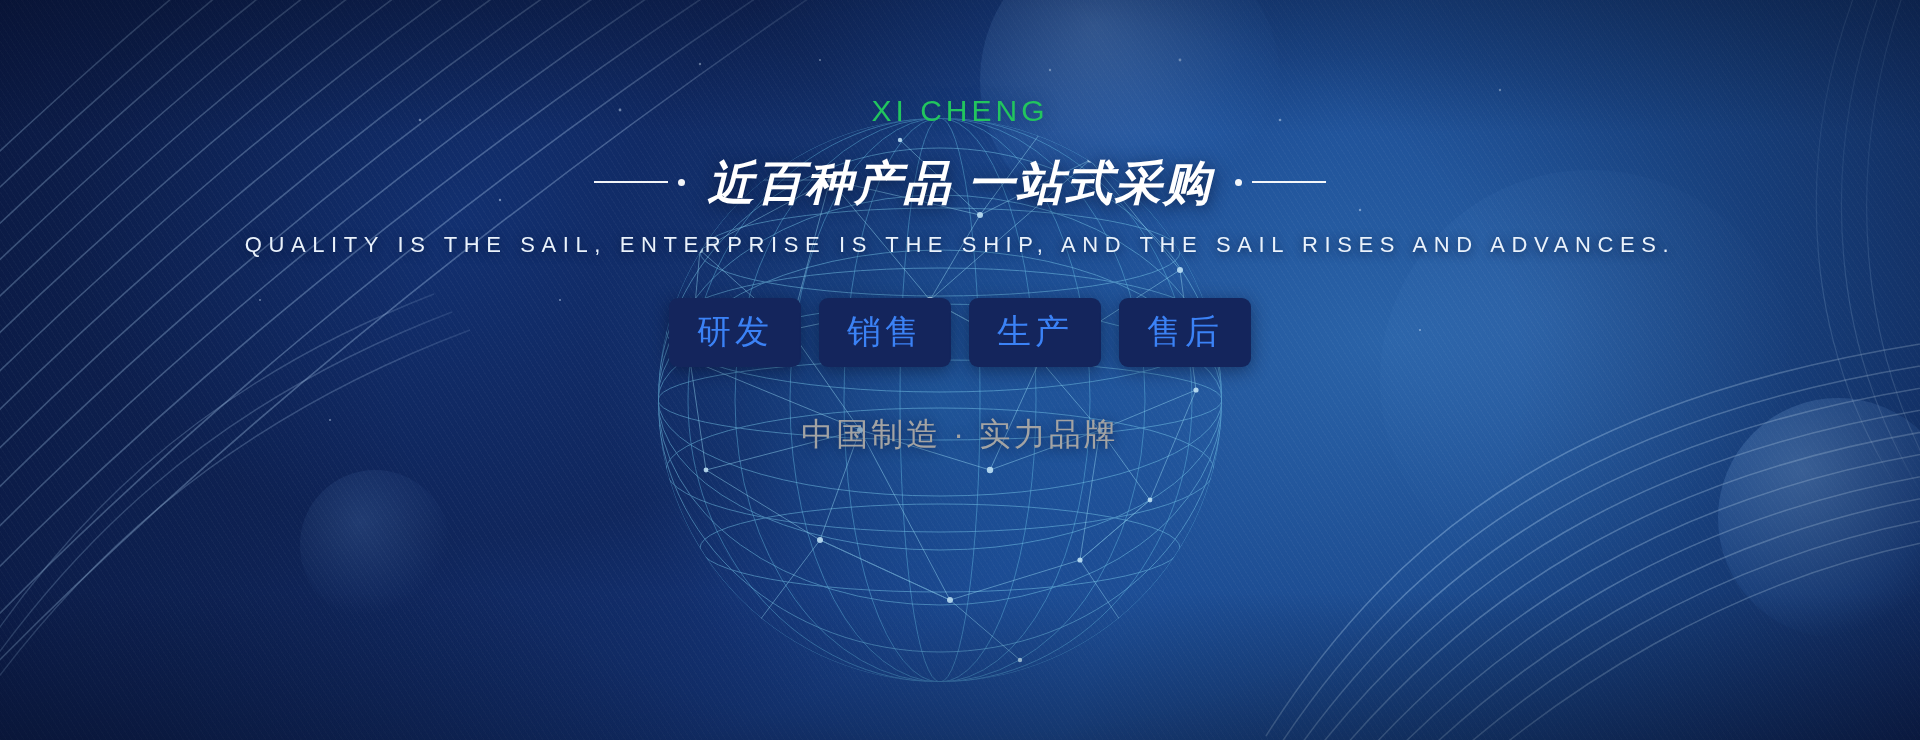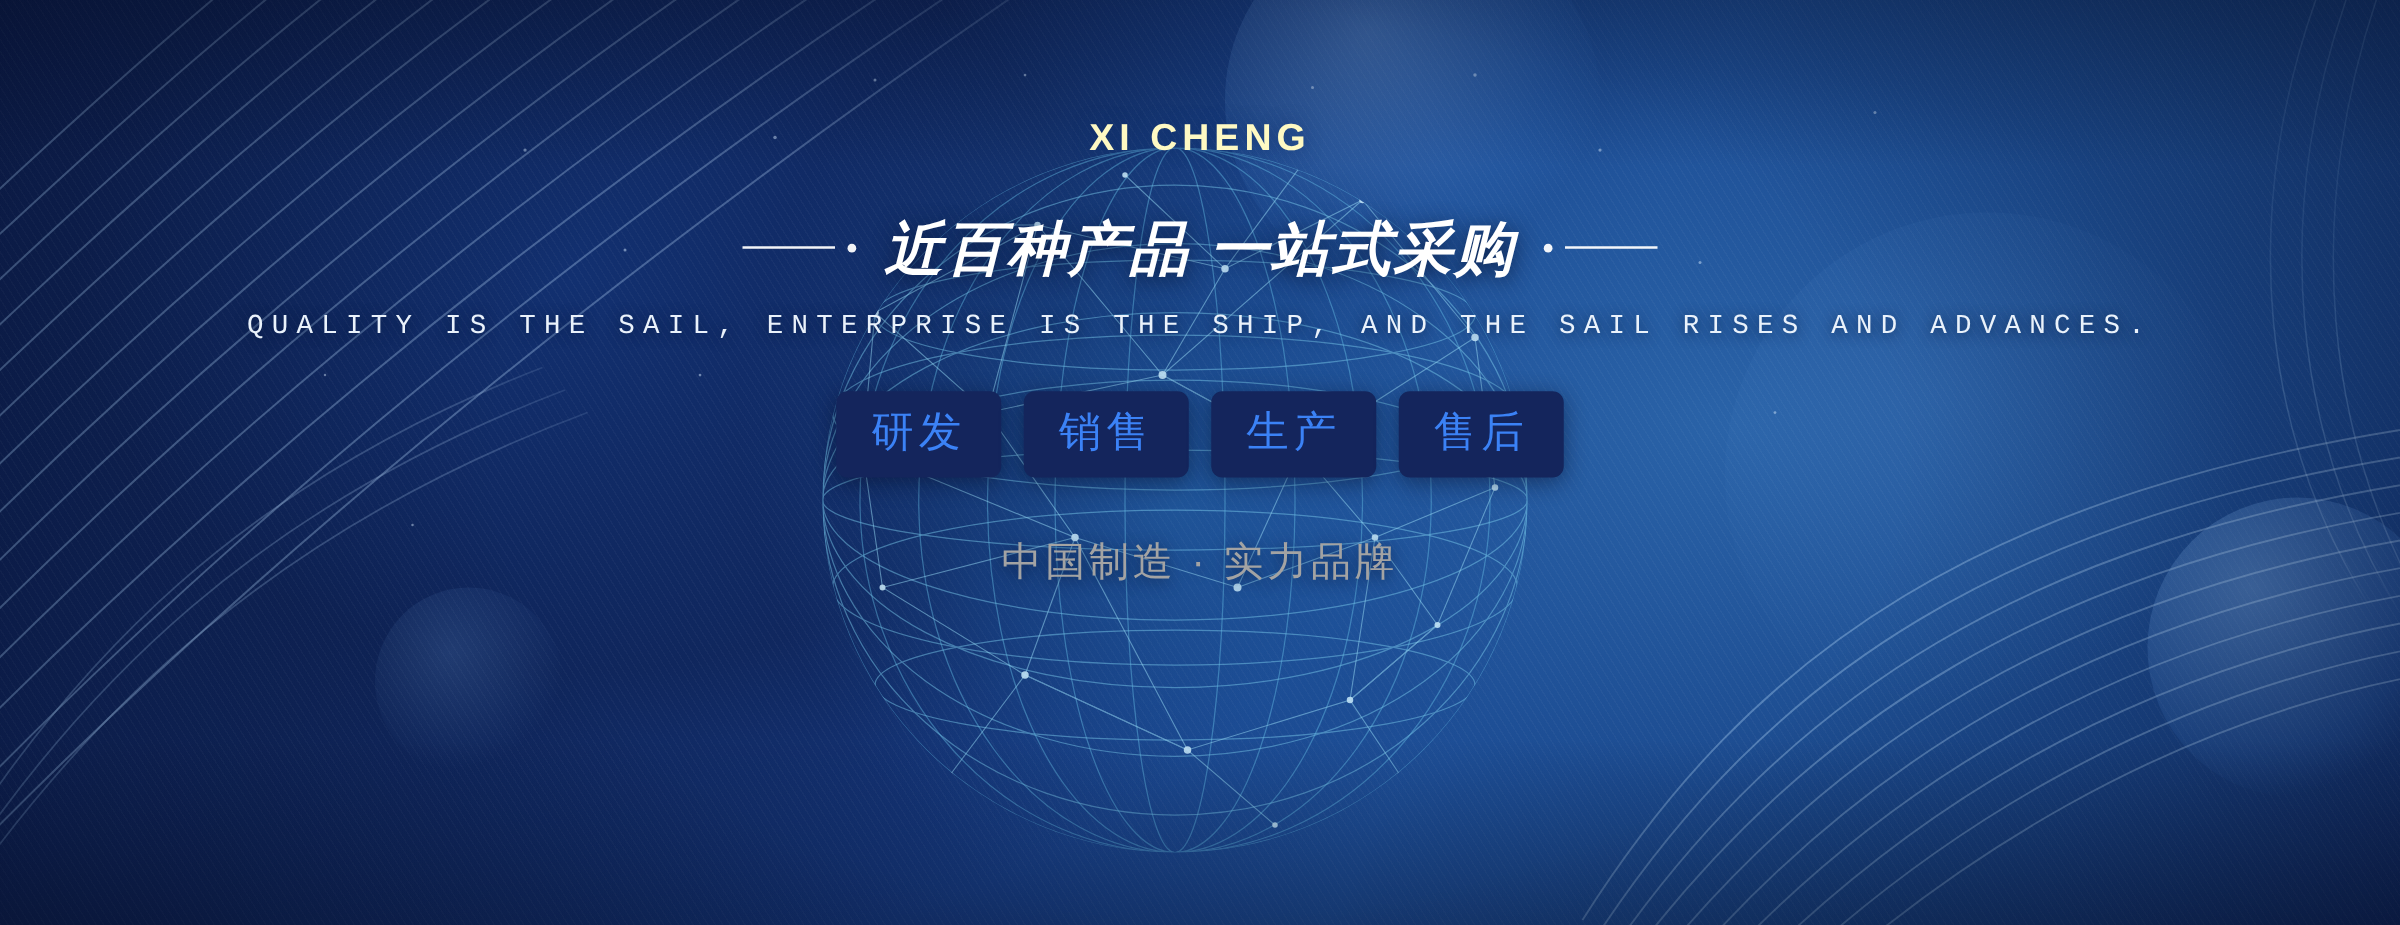--- a/index.html
+++ b/index.html
@@ -66,29 +66,29 @@
     width: 1920px;
     height: 740px;
     display: flex;
     flex-direction: column;
     align-items: center;
   }
 
   .brand-en {
     margin-top: 96px;
     font-size: 30px;
-    font-weight: 700;
+    font-weight: 400;
     letter-spacing: 4px;
-    color: #fef9c3;
+    color: #22c55e;
     line-height: 1;
     text-shadow: 0 0 14px rgba(20,50,110,0.75);
   }
 
   .sub-row {
-    margin-top: 42px;
+    margin-top: 26px;
     display: flex;
     align-items: center;
     gap: 22px;
     height: 60px;
   }
   .deco-side { display: flex; align-items: center; gap: 10px; }
   .deco-line { width: 74px; height: 2px; background: #ffffff; opacity: 0.95; }
   .deco-dot { width: 7px; height: 7px; border-radius: 50%; background: #ffffff; opacity: 0.95; }
   .deco-side.left  { flex-direction: row; }
   .deco-side.right { flex-direction: row; }
@@ -112,21 +112,21 @@
     line-height: 1.06;
     letter-spacing: 1px;
     white-space: nowrap;
     color: #ffffff;
     text-shadow: 0 6px 24px rgba(6,20,52,0.80);
   }
   .headline .hl-accent { color: #8ecdf2; }
 
   .tagline {
     margin-top: 20px;
-    font-family: Liberation Mono, monospace;
+    font-family: Liberation Sans, sans-serif;
     font-size: 22px;
     font-weight: 400;
     letter-spacing: 6.6px;
     color: #eaf2fb;
     white-space: nowrap;
     text-shadow: 0 2px 10px rgba(8,24,60,0.8);
   }
 
   .pill-row {
     margin-top: 40px;

